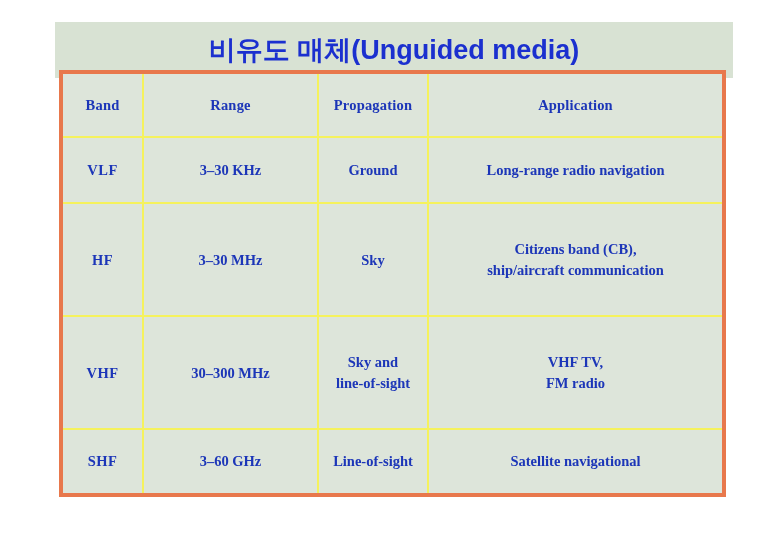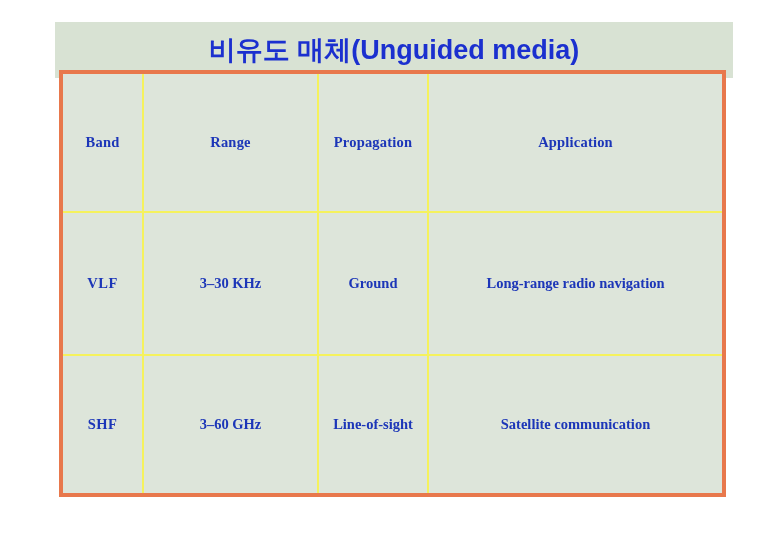--- a/index.html
+++ b/index.html
@@ -140,27 +140,50 @@
             <td class="band-cell">VLF</td>
             <td>3–30 KHz</td>
             <td>
               <span class="cell-line">Ground</span>
             </td>
             <td>
               <span class="cell-line">Long-range radio navigation</span>
             </td>
           </tr>
           <tr>
+            <td class="band-cell">HF</td>
+            <td>3–30 MHz</td>
+            <td>
+              <span class="cell-line">Sky</span>
+            </td>
+            <td>
+              <span class="cell-line">Citizens band (CB),</span>
+              <span class="cell-line">ship/aircraft communication</span>
+            </td>
+          </tr>
+          <tr>
+            <td class="band-cell">VHF</td>
+            <td>30–300 MHz</td>
+            <td>
+              <span class="cell-line">Sky and</span>
+              <span class="cell-line">line-of-sight</span>
+            </td>
+            <td>
+              <span class="cell-line">VHF TV,</span>
+              <span class="cell-line">FM radio</span>
+            </td>
+          </tr>
+          <tr>
             <td class="band-cell">SHF</td>
             <td>3–60 GHz</td>
             <td>
               <span class="cell-line">Line-of-sight</span>
             </td>
             <td>
-              <span class="cell-line">Satellite communication</span>
+              <span class="cell-line">Satellite navigational</span>
             </td>
           </tr>
         </tbody>
     </table>
   </div>
 
   <div id="footer">
 
     
 

